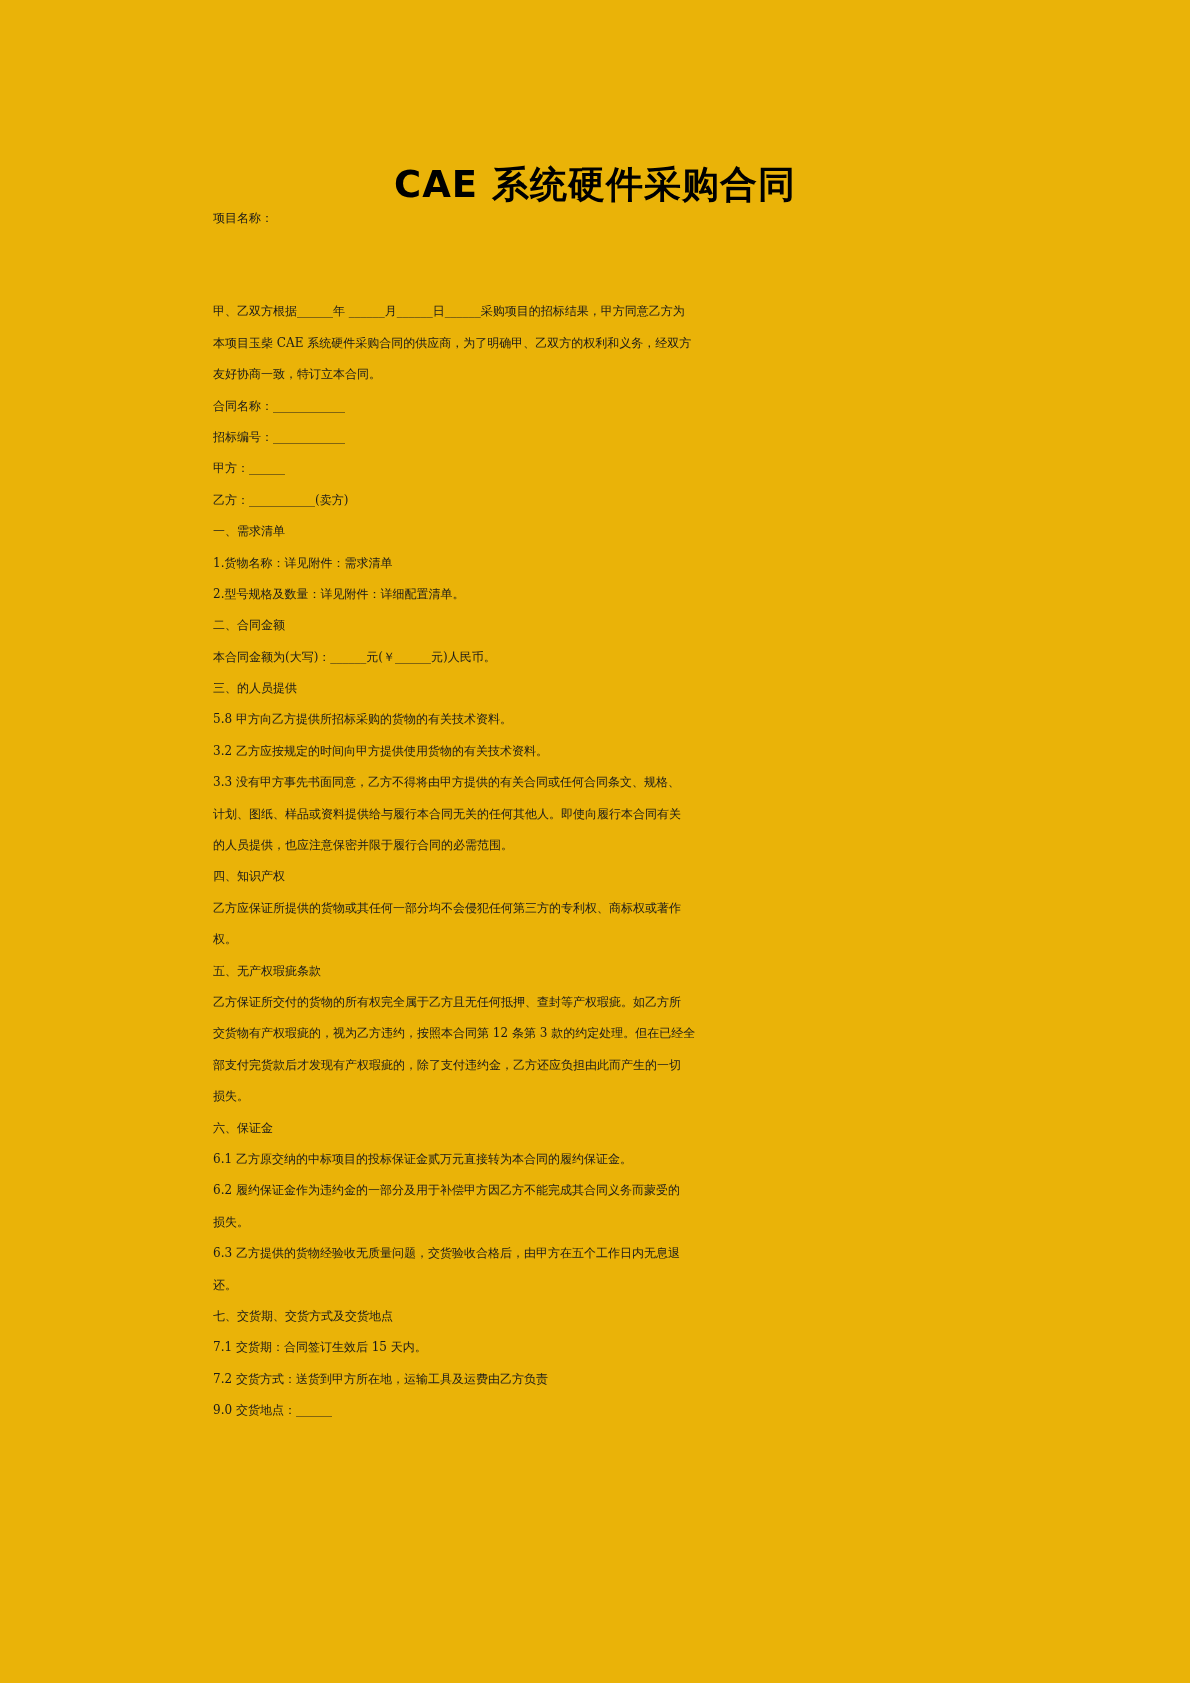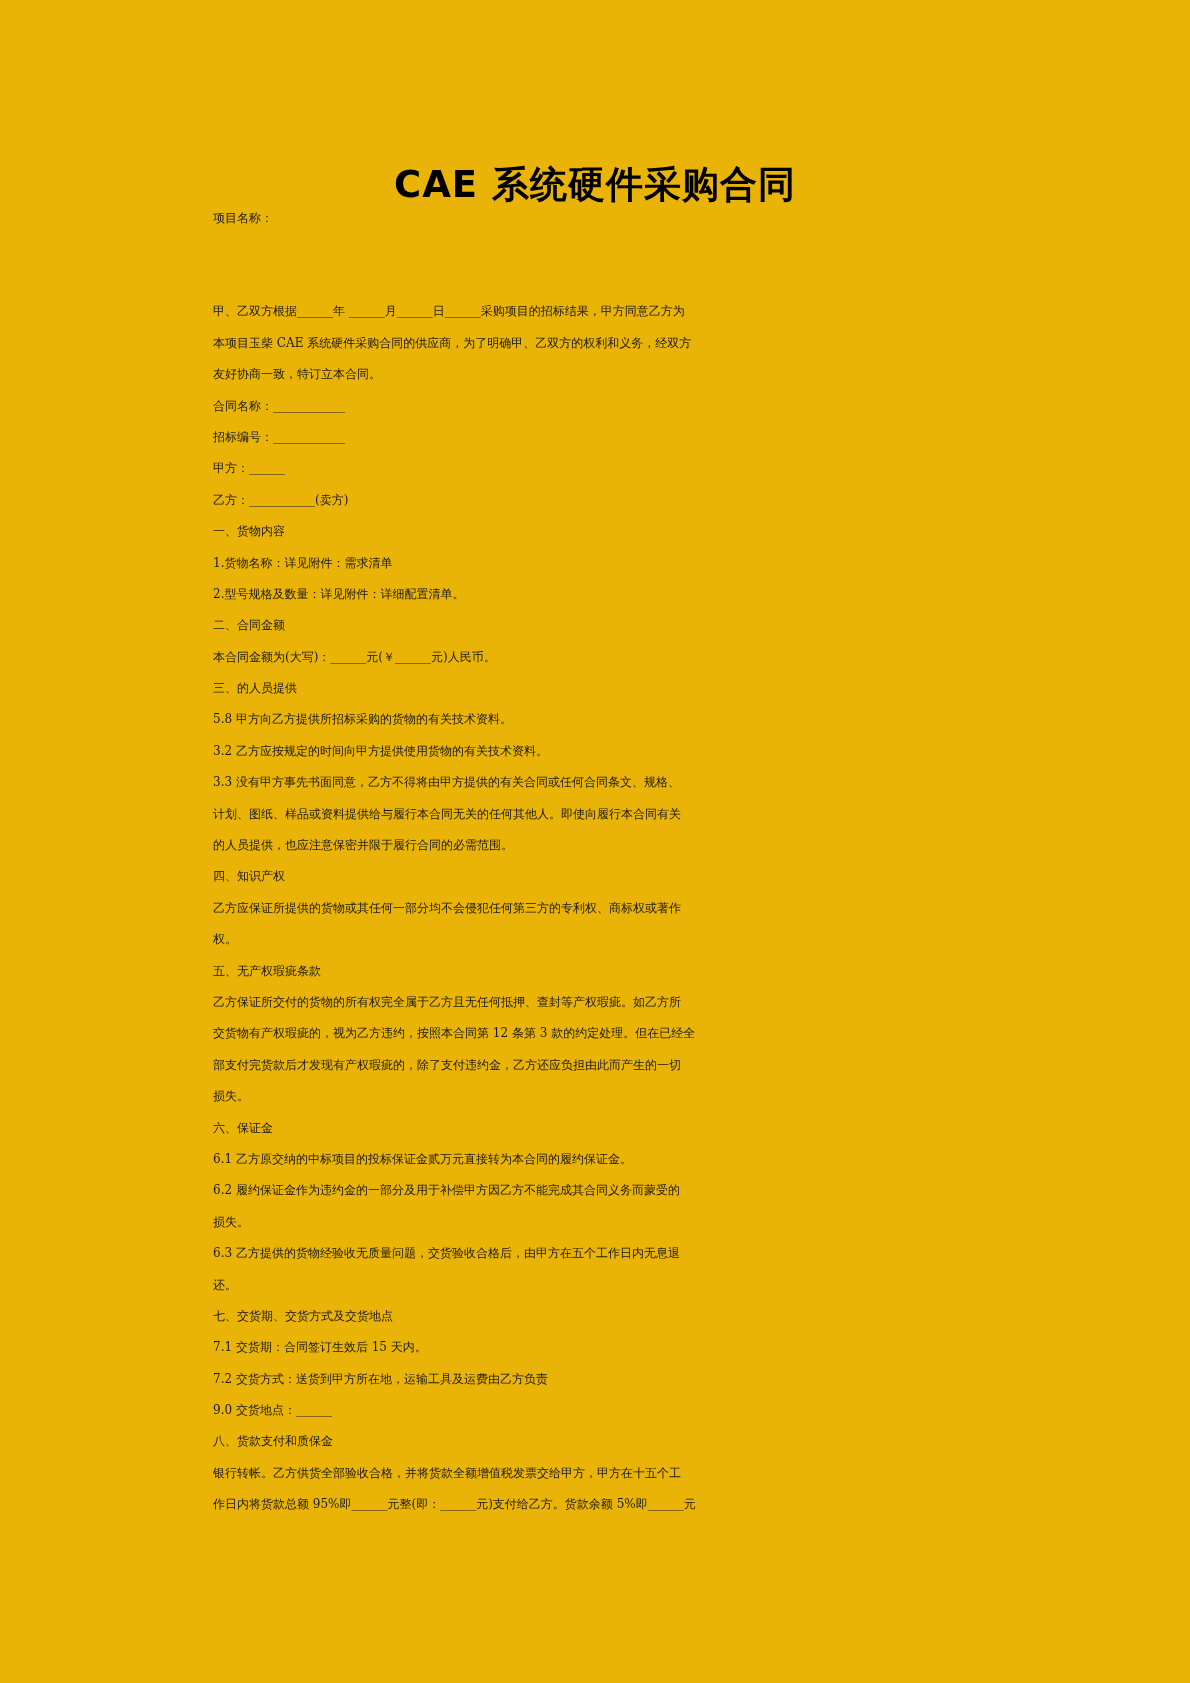--- a/index.html
+++ b/index.html
@@ -72,21 +72,21 @@
     </div>
 
     <div>
       <div class="line">合同名称：____________</div>
       <div class="line">招标编号：____________</div>
       <div class="line">甲方：______</div>
       <div class="line">乙方：___________(卖方)</div>
     </div>
 
     <div>
-      <div class="line">一、货物内容</div>
+      <div class="line">一、需求清单</div>
       <div class="line">1.货物名称：详见附件：需求清单</div>
       <div class="line">2.型号规格及数量：详见附件：详细配置清单。</div>
     </div>
 
     <div>
       <div class="line">二、合同金额</div>
       <div class="line">本合同金额为(大写)：______元(￥______元)人民币。</div>
     </div>
 
     <div>
@@ -121,20 +121,15 @@
       <div class="line">还。</div>
     </div>
 
     <div>
       <div class="line">七、交货期、交货方式及交货地点</div>
       <div class="line">7.1 交货期：合同签订生效后 15 天内。</div>
       <div class="line">7.2 交货方式：送货到甲方所在地，运输工具及运费由乙方负责</div>
       <div class="line">9.0 交货地点：______</div>
     </div>
 
-    <div>
-      <div class="line">八、货款支付和质保金</div>
-      <div class="line">银行转帐。乙方供货全部验收合格，并将货款全额增值税发票交给甲方，甲方在十五个工</div>
-      <div class="line">作日内将货款总额 95%即______元整(即：______元)支付给乙方。货款余额 5%即______元</div>
-    </div>
   </div>
 
 </div>
 
 </body></html>

